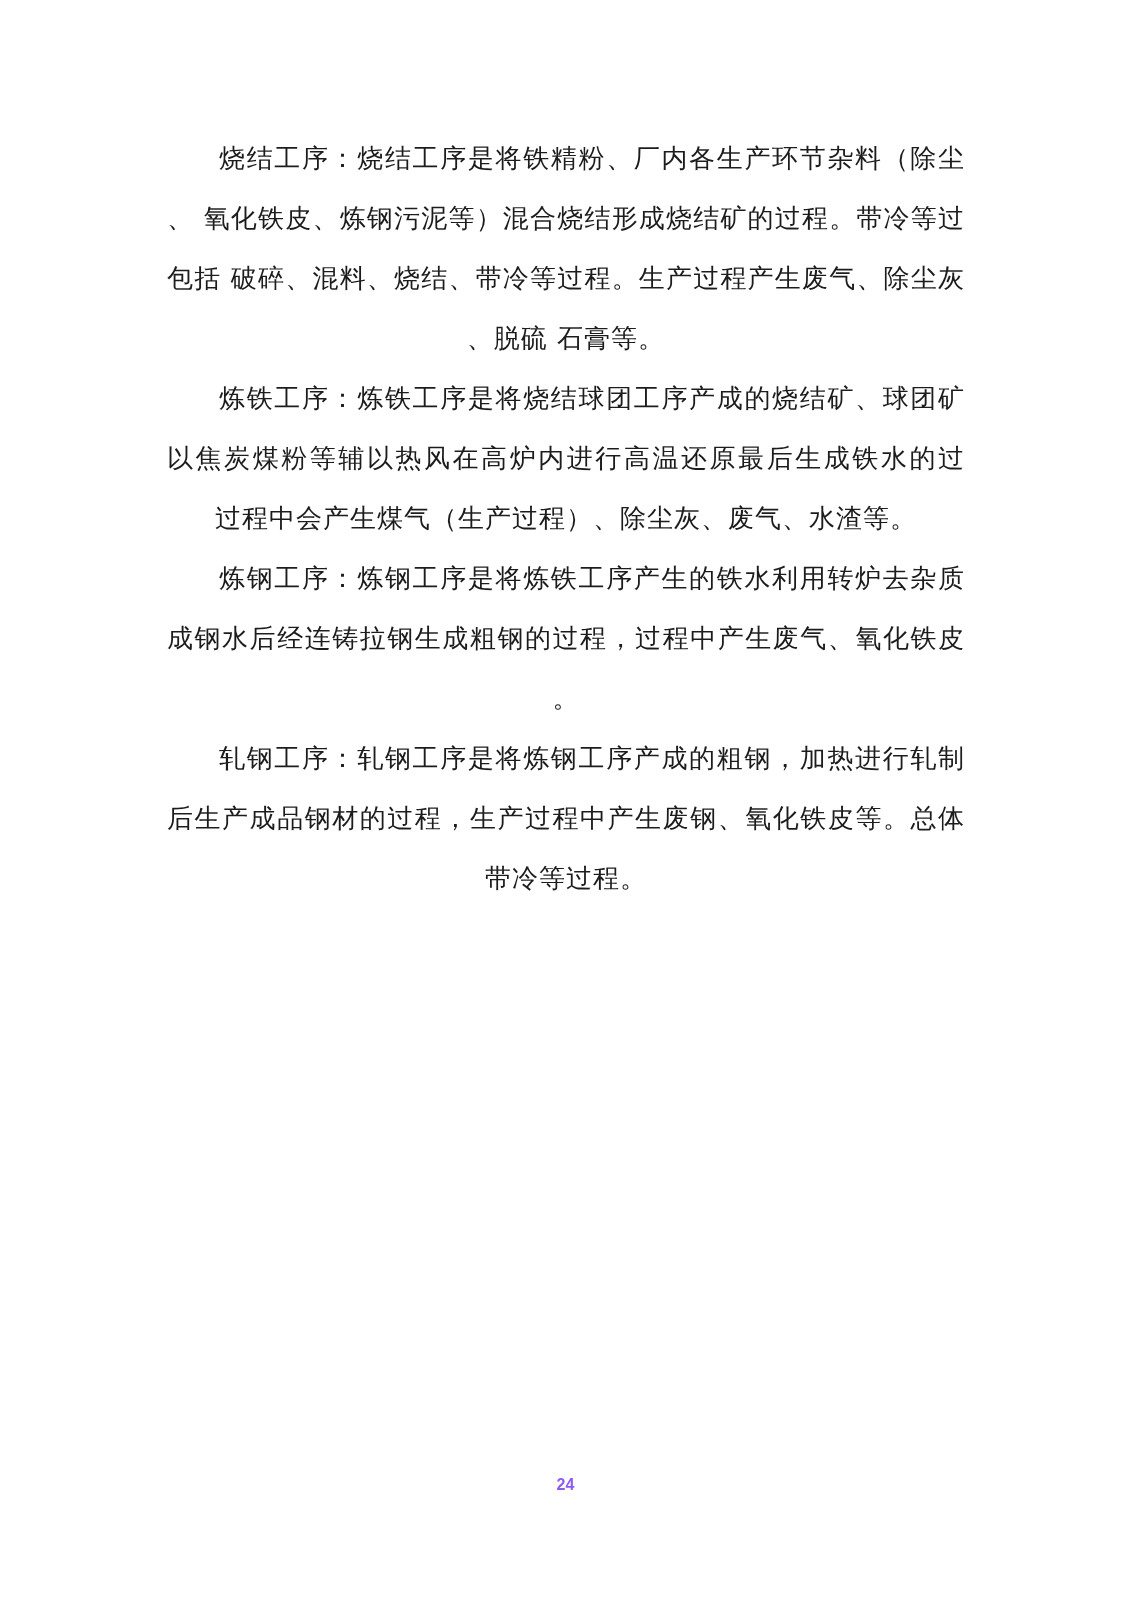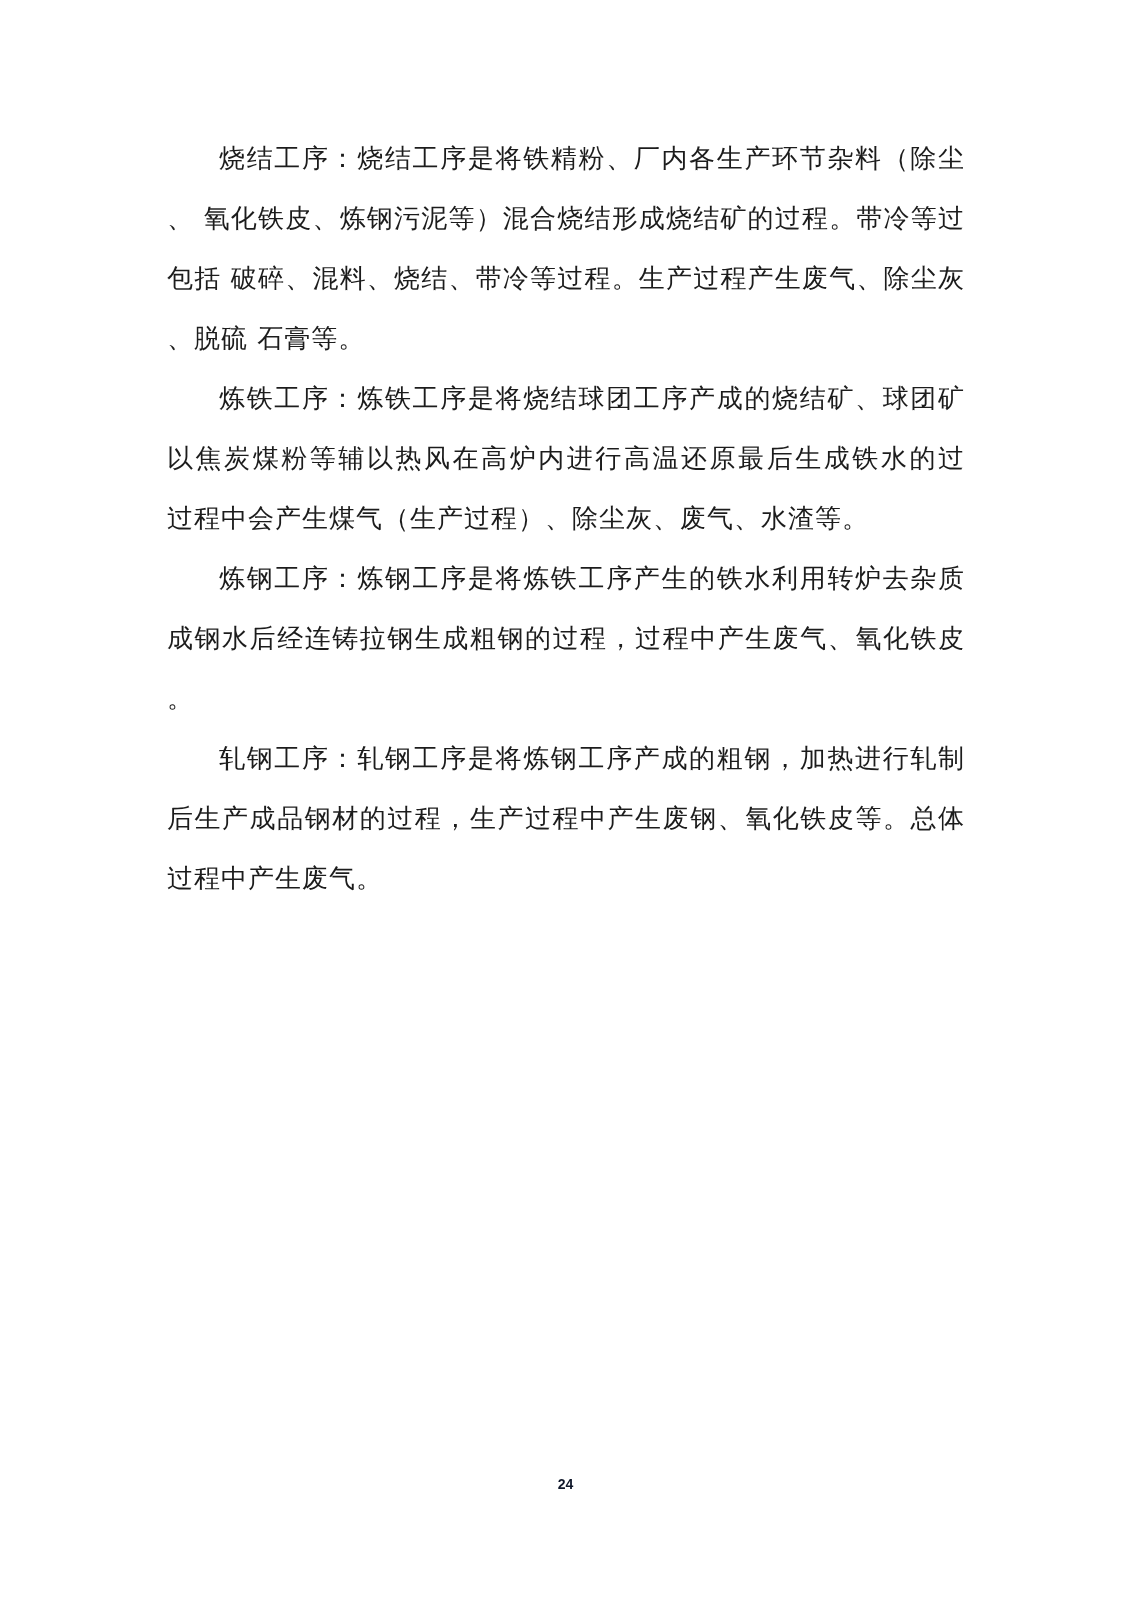--- a/index.html
+++ b/index.html
@@ -28,43 +28,43 @@
   }
   .para {
     margin: 0;
     padding: 0;
   }
   .line {
     height: 60px;
     line-height: 60px;
     font-size: 26px;
     letter-spacing: 1px;
-    text-align: left;
+    text-align: center;
     overflow: hidden;
   }
   
   .line.full {
     text-align: justify;
     text-align-last: justify;
     text-justify: inter-character;
   }
   
   .line.first {
     text-indent: 2em;
   }
   .page-number {
     position: absolute;
     top: 1476px;
     left: 0;
     width: 100%;
     text-align: center;
     font-family: "Liberation Sans", sans-serif;
-    font-size: 14px;
+    font-size: 16px;
     font-weight: 600;
-    color: #0f172a;
+    color: #8b5cf6;
   }
 </style>
 </head>
 <body>
 
 <div class="page">
 
   <div class="text-body">
       <div class="para">
         <div class="line first full">烧结工序：烧结工序是将铁精粉、厂内各生产环节杂料（除尘灰</div>
@@ -78,19 +78,19 @@
         <div class="line last">过程中会产生煤气（生产过程）、除尘灰、废气、水渣等。</div>
       </div>
       <div class="para">
         <div class="line first full">炼钢工序：炼钢工序是将炼铁工序产生的铁水利用转炉去杂质生</div>
         <div class="line full">成钢水后经连铸拉钢生成粗钢的过程，过程中产生废气、氧化铁皮等</div>
         <div class="line last">。</div>
       </div>
       <div class="para">
         <div class="line first full">轧钢工序：轧钢工序是将炼钢工序产成的粗钢，加热进行轧制最</div>
         <div class="line full">后生产成品钢材的过程，生产过程中产生废钢、氧化铁皮等。总体工</div>
-        <div class="line last">过程中产生废气。</div>
+        <div class="line last">带冷等过程。</div>
       </div>
     </div>
 
   <div class="page-number">24</div>
 
 </div>
 
 </body></html>

